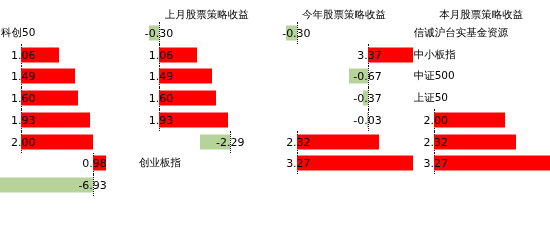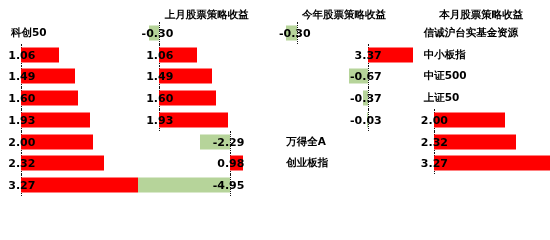--- a/index.html
+++ b/index.html
@@ -7,34 +7,33 @@
     width:550px;height:196px;overflow:hidden;
     font-family:"DejaVu Sans",sans-serif;
     color:#0a0a0a;
   }
   .table{
     width:550px;height:196px;
     display:grid;
     grid-template-columns:138px 1fr 1fr 1fr;
     grid-template-rows:22px repeat(8, 1fr);
     box-sizing:border-box;
-    font-weight:bold;
   }
   .hdr{
     display:flex;align-items:flex-end;justify-content:center;
     font-size:10.5px;line-height:1;
     padding-bottom:3px;
     white-space:nowrap;
     color:#000;
   }
   .hdr.blank{justify-content:flex-start;}
   .rowlabel{
     display:flex;align-items:center;
     font-size:10.5px;
-    padding-left:11px;
+    padding-left:1px;
     white-space:nowrap;
     color:#000;
   }
   
   .cell{
     position:relative;
     overflow:hidden;
   }
   .zero{
     position:absolute;top:0;bottom:0;
@@ -157,21 +156,20 @@
       <div class="zero" style="left: 15.5039%;"></div>
       <div class="bar pos" style="left: 15.5039%; width: 51.6796%;"></div>
       <div class="val" style="right: 84.4961%; margin-right: -14px;">2.00</div>
     </div>
   <div class="cell">
       <div class="zero" style="left: 67.2816%;"></div>
       <div class="bar neg" style="left: 45.0485%; width: 22.233%;"></div>
       <div class="val" style="right: 32.7184%; margin-right: -14px;">-2.29</div>
     </div>
 
-  <div class="rowlabel">万得全A</div>
   <div class="cell">
       <div class="zero" style="left: 15.5039%;"></div>
       <div class="bar pos" style="left: 15.5039%; width: 59.9483%;"></div>
       <div class="val" style="right: 84.4961%; margin-right: -14px;">2.32</div>
     </div>
   <div class="cell">
       <div class="zero" style="left: 15.5039%;"></div>
       <div class="bar pos" style="left: 15.5039%; width: 59.9483%;"></div>
       <div class="val" style="right: 84.4961%; margin-right: -14px;">2.32</div>
     </div>
@@ -188,16 +186,16 @@
       <div class="val" style="right: 84.4961%; margin-right: -14px;">3.27</div>
     </div>
   <div class="cell">
       <div class="zero" style="left: 15.5039%;"></div>
       <div class="bar pos" style="left: 15.5039%; width: 84.4961%;"></div>
       <div class="val" style="right: 84.4961%; margin-right: -14px;">3.27</div>
     </div>
   <div class="cell">
       <div class="zero" style="left: 67.2816%;"></div>
       <div class="bar neg" style="left: 0%; width: 67.2816%;"></div>
-      <div class="val" style="right: 32.7184%; margin-right: -14px;">-4.95</div>
+      <div class="val" style="right: 32.7184%; margin-right: -14px;">-6.93</div>
     </div>
 
 </div>
 
 </body></html>

